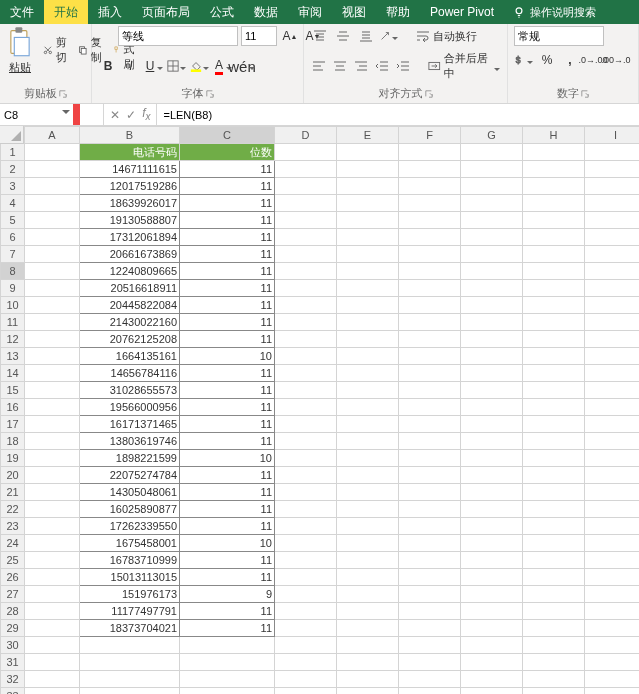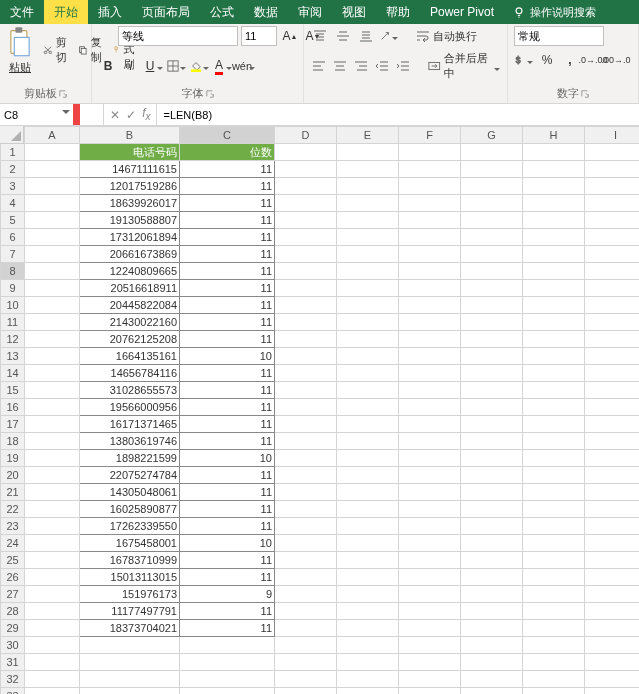--- a/index.html
+++ b/index.html
@@ -162,21 +162,21 @@
           </span>
         <span class="ico-btn dd">
             <svg viewBox="0 0 14 14">
               <path d="M3 7l4-4 5 5-4 4-5-5z" fill="none" stroke="#666"></path>
               <rect x="1" y="11" width="12" height="3" fill="#ffff00"></rect>
             </svg>
           </span>
         <span class="ico-btn dd">
             <span style="border-bottom:3px solid #ff0000">A</span>
           </span>
-        <span class="ico-btn dd" style="font-size:11px">wén</span>
+        <span class="ico-btn dd" style="font-size:15px">wén</span>
       </div>
     </div>
     <div class="label">
         <span>字体</span>
         <svg viewBox="0 0 10 10">
           <path d="M1 1h7M1 1v7M6 4l3 3M9 5v4H5" stroke="#888" fill="none"></path>
         </svg>
       </div>
   </div>
 
@@ -240,20 +240,26 @@
         <span style="width:8px"></span>
         <span class="small-btn dd">
             <svg viewBox="0 0 14 14" stroke="#666" fill="none">
               <rect x="1" y="3" width="12" height="8"></rect>
               <path d="M4 7h6m-2-2l2 2-2 2"></path>
             </svg>
             <span>合并后居中</span>
           </span>
       </div>
     </div>
+    <div class="label">
+        <span>对齐方式</span>
+        <svg viewBox="0 0 10 10">
+          <path d="M1 1h7M1 1v7M6 4l3 3M9 5v4H5" stroke="#888" fill="none"></path>
+        </svg>
+      </div>
   </div>
 
   <div class="rgroup" style="flex:1">
     <div class="content" style="flex-direction:column;gap:4px">
       <input class="num-sel" value="常规" style="">
       <div style="display:flex;gap:3px">
         <span class="ico-btn dd">
             <svg viewBox="0 0 14 14" stroke="#666" fill="none">
               <text x="2" y="11" font-size="10">$</text>
             </svg>

